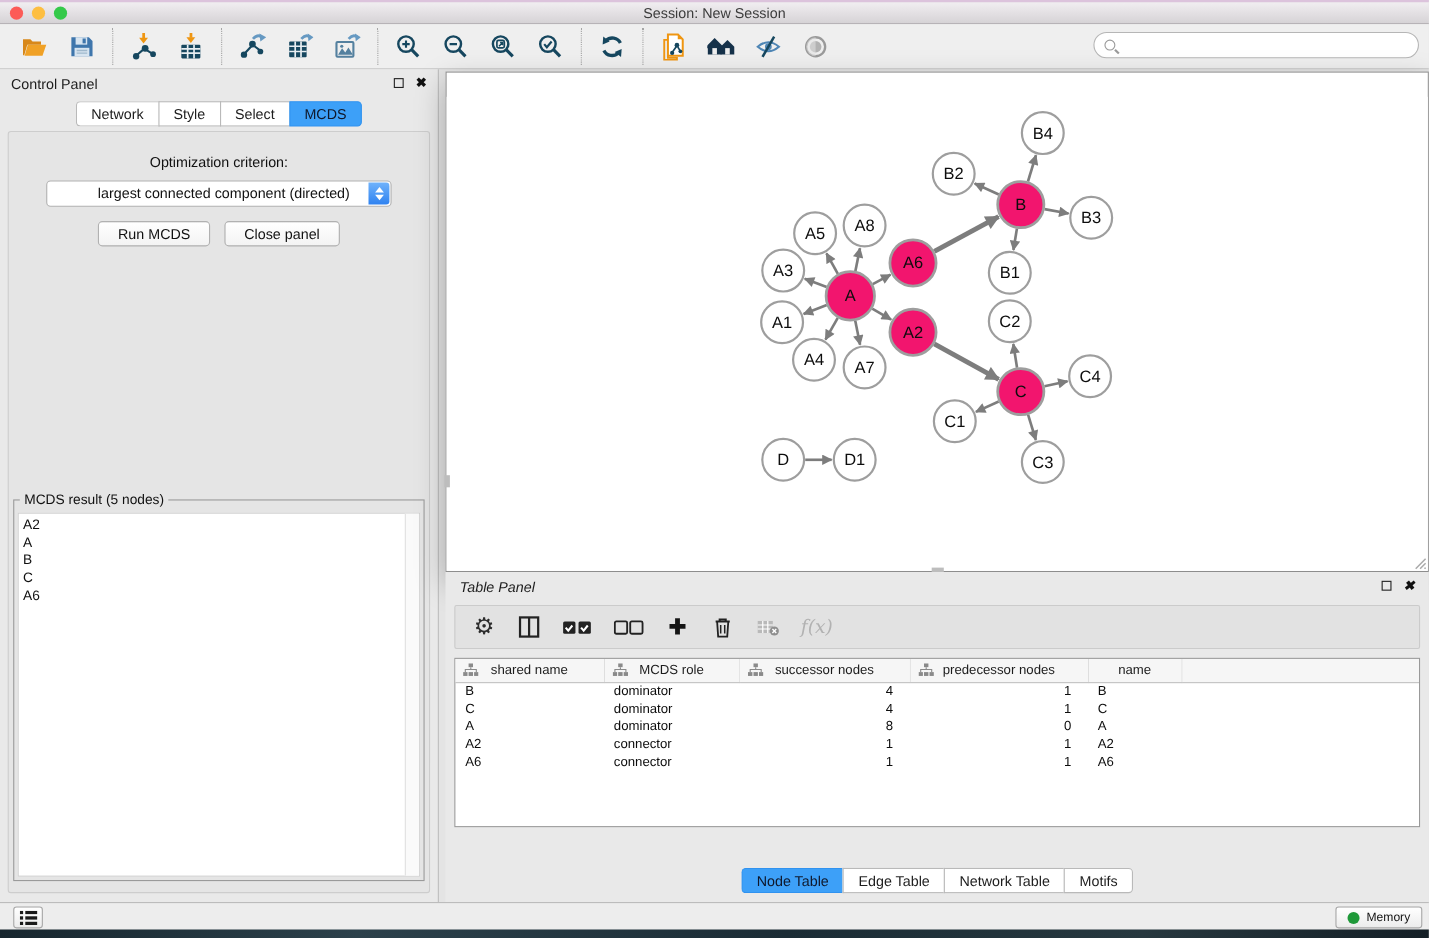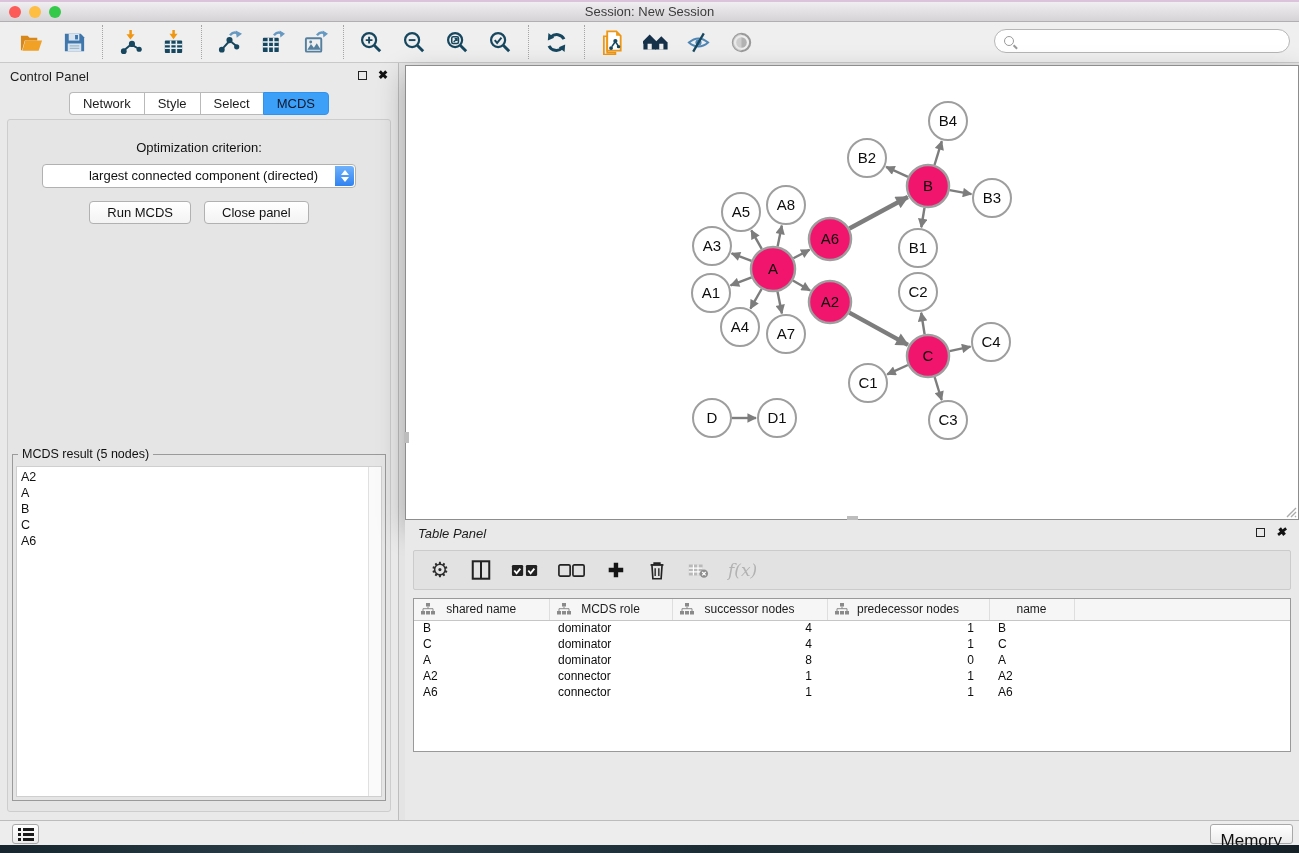--- a/index.html
+++ b/index.html
@@ -96,21 +96,21 @@
   tbody td { height:16px; padding:0 9px; color:#0d0d0d; overflow:hidden; white-space:nowrap; }
   tbody td.al-r { text-align:right; padding-right:15px; }
   .tp-tabs { position:absolute; left:0; right:0; bottom:8px; display:flex; justify-content:center; }
   
   .statusbar { position:absolute; left:0; right:0; top:820px; height:25px; background:#ededed; border-top:1px solid #bcbcbc; }
   .list-btn { position:absolute; left:12px; top:3px; width:27px; height:20px;
     background:linear-gradient(#fff,#ececec); border:1px solid #a8a8a8; border-radius:3px;
     display:flex; align-items:center; justify-content:center; cursor:pointer; }
   .memory-btn { position:absolute; right:6px; top:3px; height:20px;
     background:linear-gradient(#fff,#ececec); border:1px solid #a8a8a8; border-radius:3px;
-    display:flex; align-items:center; gap:6px; padding:0 10px; font-size:17px; cursor:pointer;flex-direction:column; }
+    display:flex; align-items:center; gap:6px; padding:0 10px; font-size:11px; cursor:pointer; }
   .mem-dot { width:11px; height:11px; border-radius:50%; background:#1f9939; }
   .desktop-strip { position:absolute; left:0; right:0; top:845px; height:8px;
     background:linear-gradient(90deg,#17262e,#2c414b 25%,#1b2c35 55%,#27383f 80%,#141f26); }
 </style>
 </head>
 <body>
 
 <div class="titlebar">
   <div class="traffic">
     <span class="tl red"></span>
@@ -598,20 +598,26 @@
             <td class="">A6</td>
             <td class="">connector</td>
             <td class="al-r">1</td>
             <td class="al-r">1</td>
             <td class="">A6</td>
             <td></td>
           </tr>
         </tbody>
     </table>
   </div>
+  <div class="tp-tabs" id="tp-tabs">
+      <span class="seg active">Node Table</span>
+      <span class="seg">Edge Table</span>
+      <span class="seg">Network Table</span>
+      <span class="seg">Motifs</span>
+    </div>
 </div>
 
 <div class="statusbar">
   <span class="list-btn">
     <svg width="16" height="13">
       <g fill="#1a1a1a">
           <rect x="0" y="0" width="3" height="3"></rect>
           <rect x="5" y="0" width="11" height="3"></rect>
       <rect x="0" y="5" width="3" height="3"></rect>
           <rect x="5" y="5" width="11" height="3"></rect>

